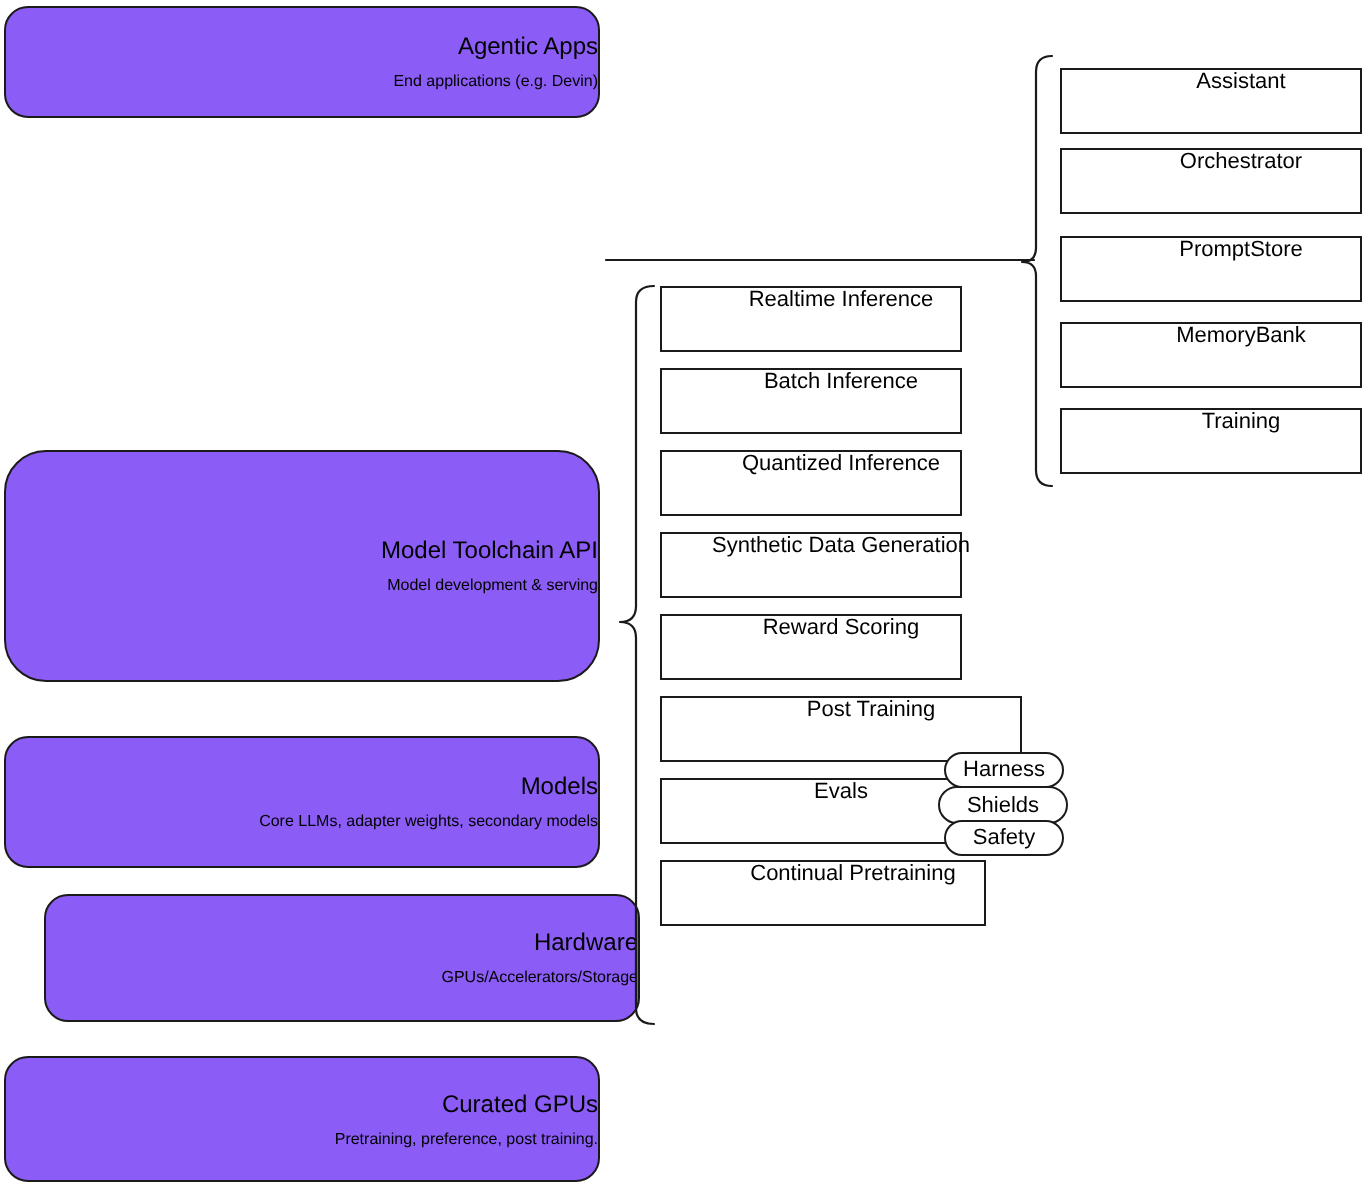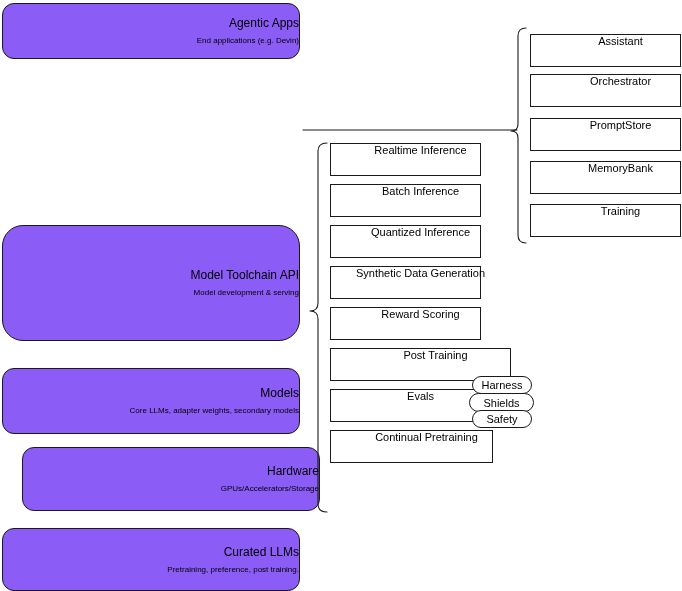--- a/index.html
+++ b/index.html
@@ -120,21 +120,21 @@
     <div class="layer-title">Models</div>
     <div class="layer-sub">Core LLMs, adapter weights, secondary models</div>
   </div>
 
   <div class="node" style="left:1px; top:447px; width:298px; height:64px;margin-left:21px;">
     <div class="layer-title">Hardware</div>
     <div class="layer-sub">GPUs/Accelerators/Storage</div>
   </div>
 
   <div class="node" style="left:2px; top:528px; width:298px; height:63px;">
-    <div class="layer-title">Curated LLMs</div>
+    <div class="layer-title">Curated GPUs</div>
     <div class="layer-sub">Pretraining, preference, post training.</div>
   </div>
 
   <div class="chip" style="left:330px; top:143px; width:151px; height:33px;">
     <span>Realtime Inference</span>
   </div>
   <div class="chip" style="left:330px; top:184px; width:151px; height:33px;">
     <span>Batch Inference</span>
   </div>
   <div class="chip" style="left:330px; top:225px; width:151px; height:33px;">

